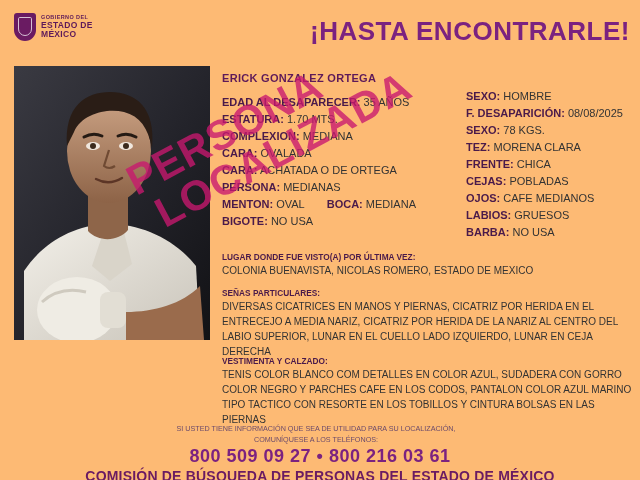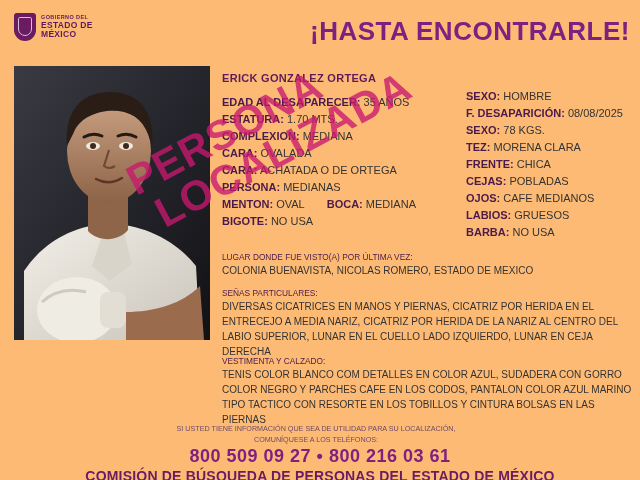--- a/index.html
+++ b/index.html
@@ -139,21 +139,21 @@
   }
 
   
   .section {
     position: absolute;
     left: 222px;
     width: 410px;
   }
   .section .hdr {
     font-size: 8.3px;
-    font-weight: normal;
+    font-weight: bold;
     color: #4a1a4a;
     margin-bottom: 1px;
   }
   .section .body {
     font-size: 10px;
     color: #333333;
     line-height: 1.5;
   }
   #sec-lugar { top: 252px; }
   #sec-senas { top: 288px; }

